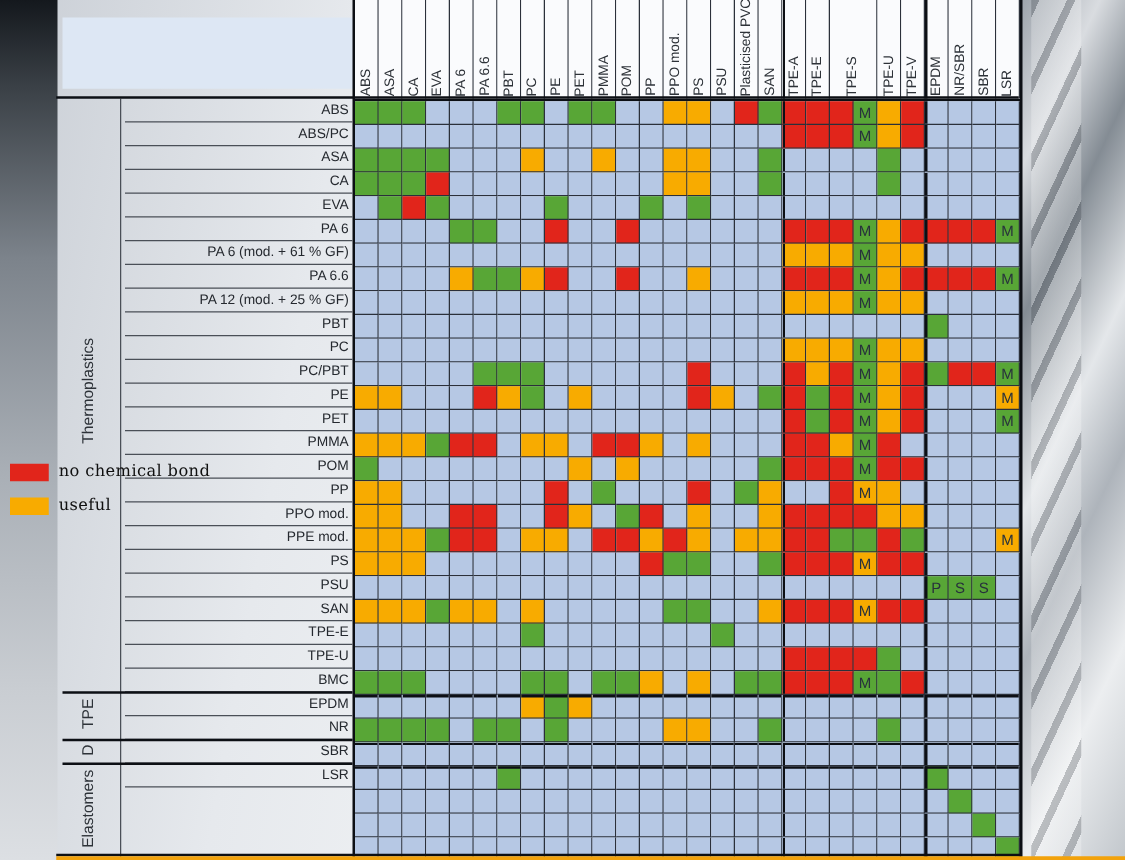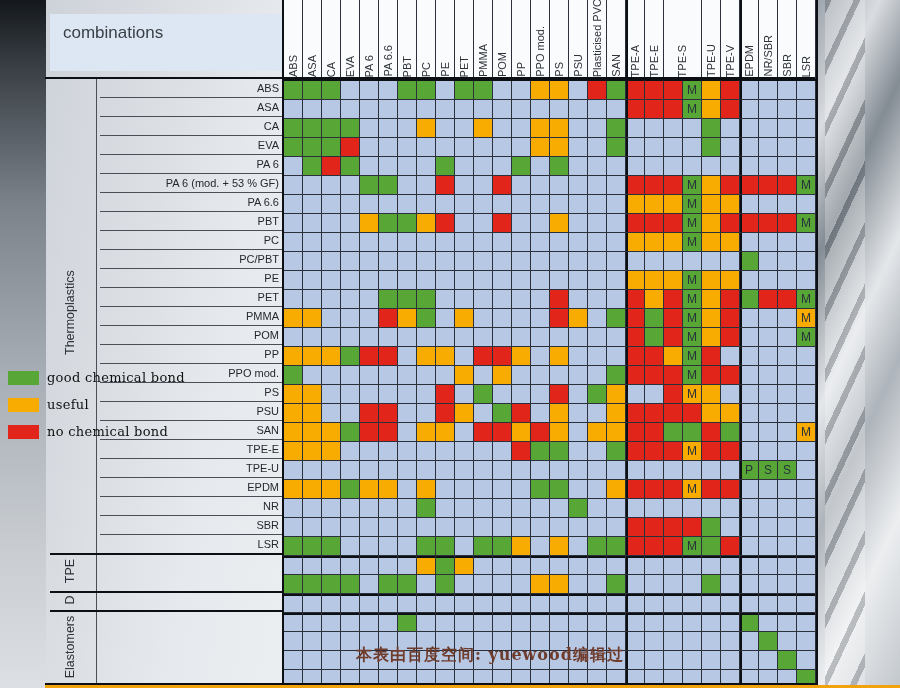--- a/index.html
+++ b/index.html
@@ -54,21 +54,20 @@
   .bottom-orange{position:absolute;left:45px;top:685px;width:855px;height:3px;background:#f2a20c;}
 </style>
 </head>
 <body>
 
 <div id="canvas">
   <div class="bg-left"></div>
   <div class="bg-right"></div>
 
   <div class="title-box">
-    <div>combinations</div>
   </div>
 
   <div class="matrix">
     <div class="mhead" id="mhead">
         <div class="hcell">
           <span>ABS</span>
         </div>
         <div class="hcell">
           <span>ASA</span>
         </div>
@@ -1043,40 +1042,44 @@
         <div class="cell" style="background: rgb(182, 200, 228);"></div>
         <div class="cell thickL" style="background: rgb(182, 200, 228);"></div>
         <div class="cell" style="background: rgb(182, 200, 228);"></div>
         <div class="cell" style="background: rgb(182, 200, 228);"></div>
         <div class="cell" style="background: rgb(88, 166, 54);"></div>
       </div>
   </div>
 
   <div class="row-labels" id="rowlabels">
       <div class="row-label">ABS</div>
+      <div class="row-label">ABS/PC</div>
       <div class="row-label">ASA</div>
       <div class="row-label">CA</div>
       <div class="row-label">EVA</div>
       <div class="row-label">PA 6</div>
-      <div class="row-label">PA 6 (mod. + 53 % GF)</div>
+      <div class="row-label">PA 6 (mod. + 61 % GF)</div>
       <div class="row-label">PA 6.6</div>
+      <div class="row-label">PA 12 (mod. + 25 % GF)</div>
       <div class="row-label">PBT</div>
       <div class="row-label">PC</div>
       <div class="row-label">PC/PBT</div>
       <div class="row-label">PE</div>
       <div class="row-label">PET</div>
       <div class="row-label">PMMA</div>
       <div class="row-label">POM</div>
       <div class="row-label">PP</div>
       <div class="row-label">PPO mod.</div>
+      <div class="row-label">PPE mod.</div>
       <div class="row-label">PS</div>
       <div class="row-label">PSU</div>
       <div class="row-label">SAN</div>
       <div class="row-label">TPE-E</div>
       <div class="row-label">TPE-U</div>
+      <div class="row-label">BMC</div>
       <div class="row-label">EPDM</div>
       <div class="row-label">NR</div>
       <div class="row-label">SBR</div>
       <div class="row-label">LSR</div>
     </div>
   <div class="vline"></div>
   <div id="grouplabels">
       <div class="group-label" style="left: 30px; width: 80px; text-align: center; top: 307.5px;">Thermoplastics</div>
       <div class="group-label" style="left: 30px; width: 80px; text-align: center; top: 564px;">TPE</div>
       <div class="group-label" style="left: 30px; width: 80px; text-align: center; top: 592.5px;">D</div>
@@ -1084,30 +1087,25 @@
     </div>
   <div id="grouplines">
       <div class="hline" style="left: 50px; top: 553px; width: 232px;"></div>
       <div class="hline" style="left: 50px; top: 591px; width: 232px;"></div>
       <div class="hline" style="left: 50px; top: 610px; width: 232px;"></div>
     </div>
   <div class="hline" style="left:45px;top:77px;width:770px;"></div>
 
   <div class="legend" id="legend">
       <div class="legend-item">
-        <div class="sw" style="background: rgb(88, 166, 54);"></div>
-        <div class="lt">good chemical bond</div>
+        <div class="sw" style="background: rgb(225, 37, 27);"></div>
+        <div class="lt">no chemical bond</div>
       </div>
       <div class="legend-item">
         <div class="sw" style="background: rgb(248, 171, 0);"></div>
         <div class="lt">useful</div>
       </div>
-      <div class="legend-item">
-        <div class="sw" style="background: rgb(225, 37, 27);"></div>
-        <div class="lt">no chemical bond</div>
-      </div>
     </div>
 
-  <div class="watermark">本表由百度空间: yuewood编辑过</div>
 
   <div class="bottom-black"></div>
   <div class="bottom-orange"></div>
 </div>
 
 </body></html>

